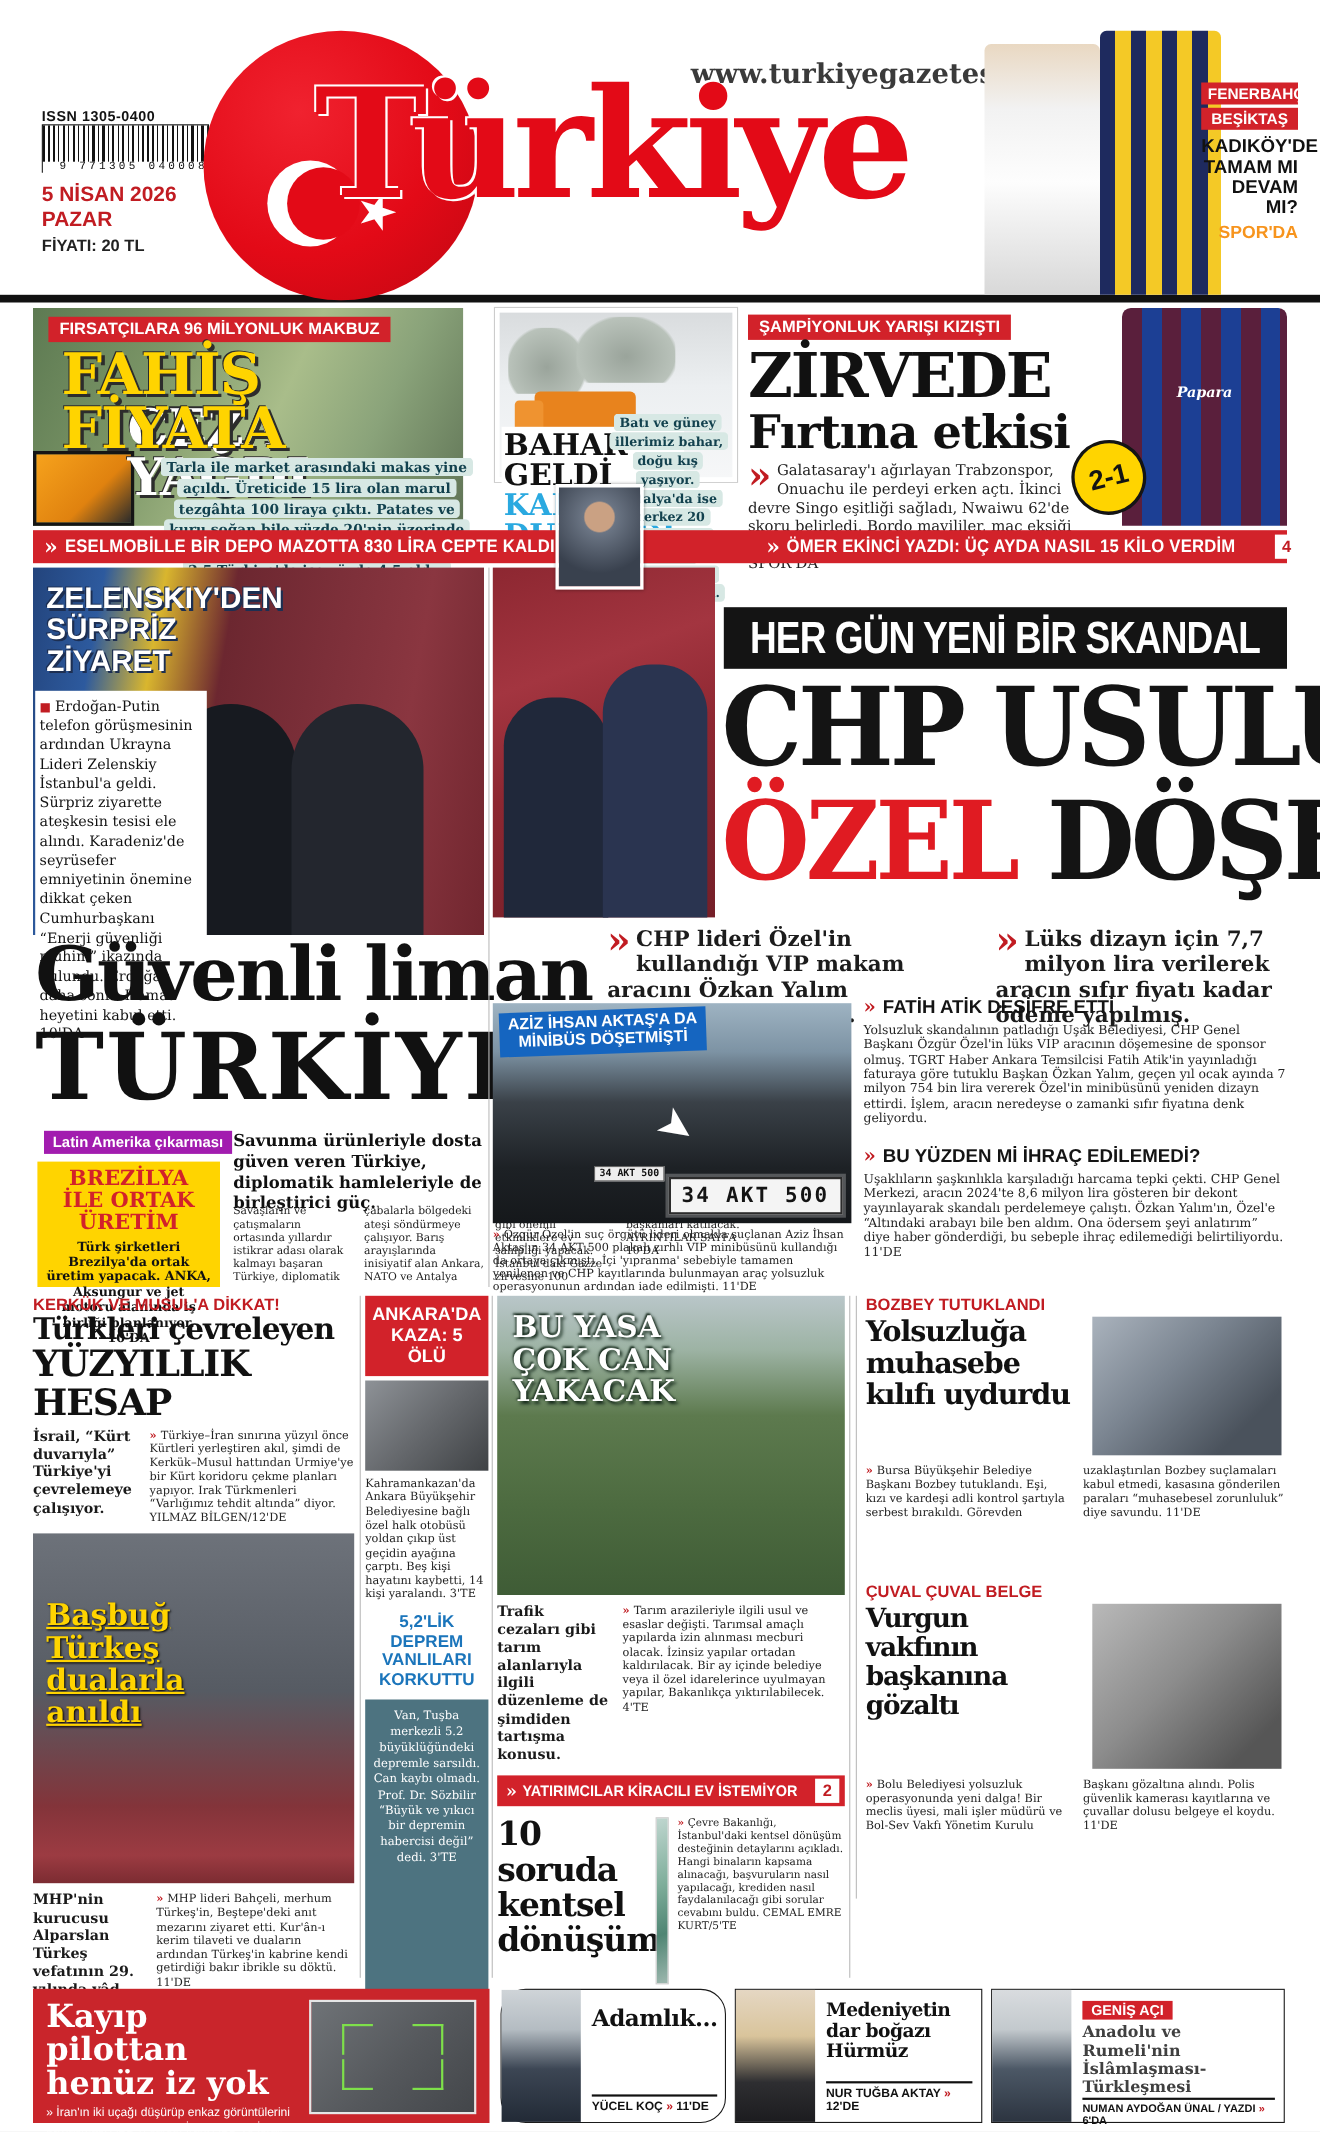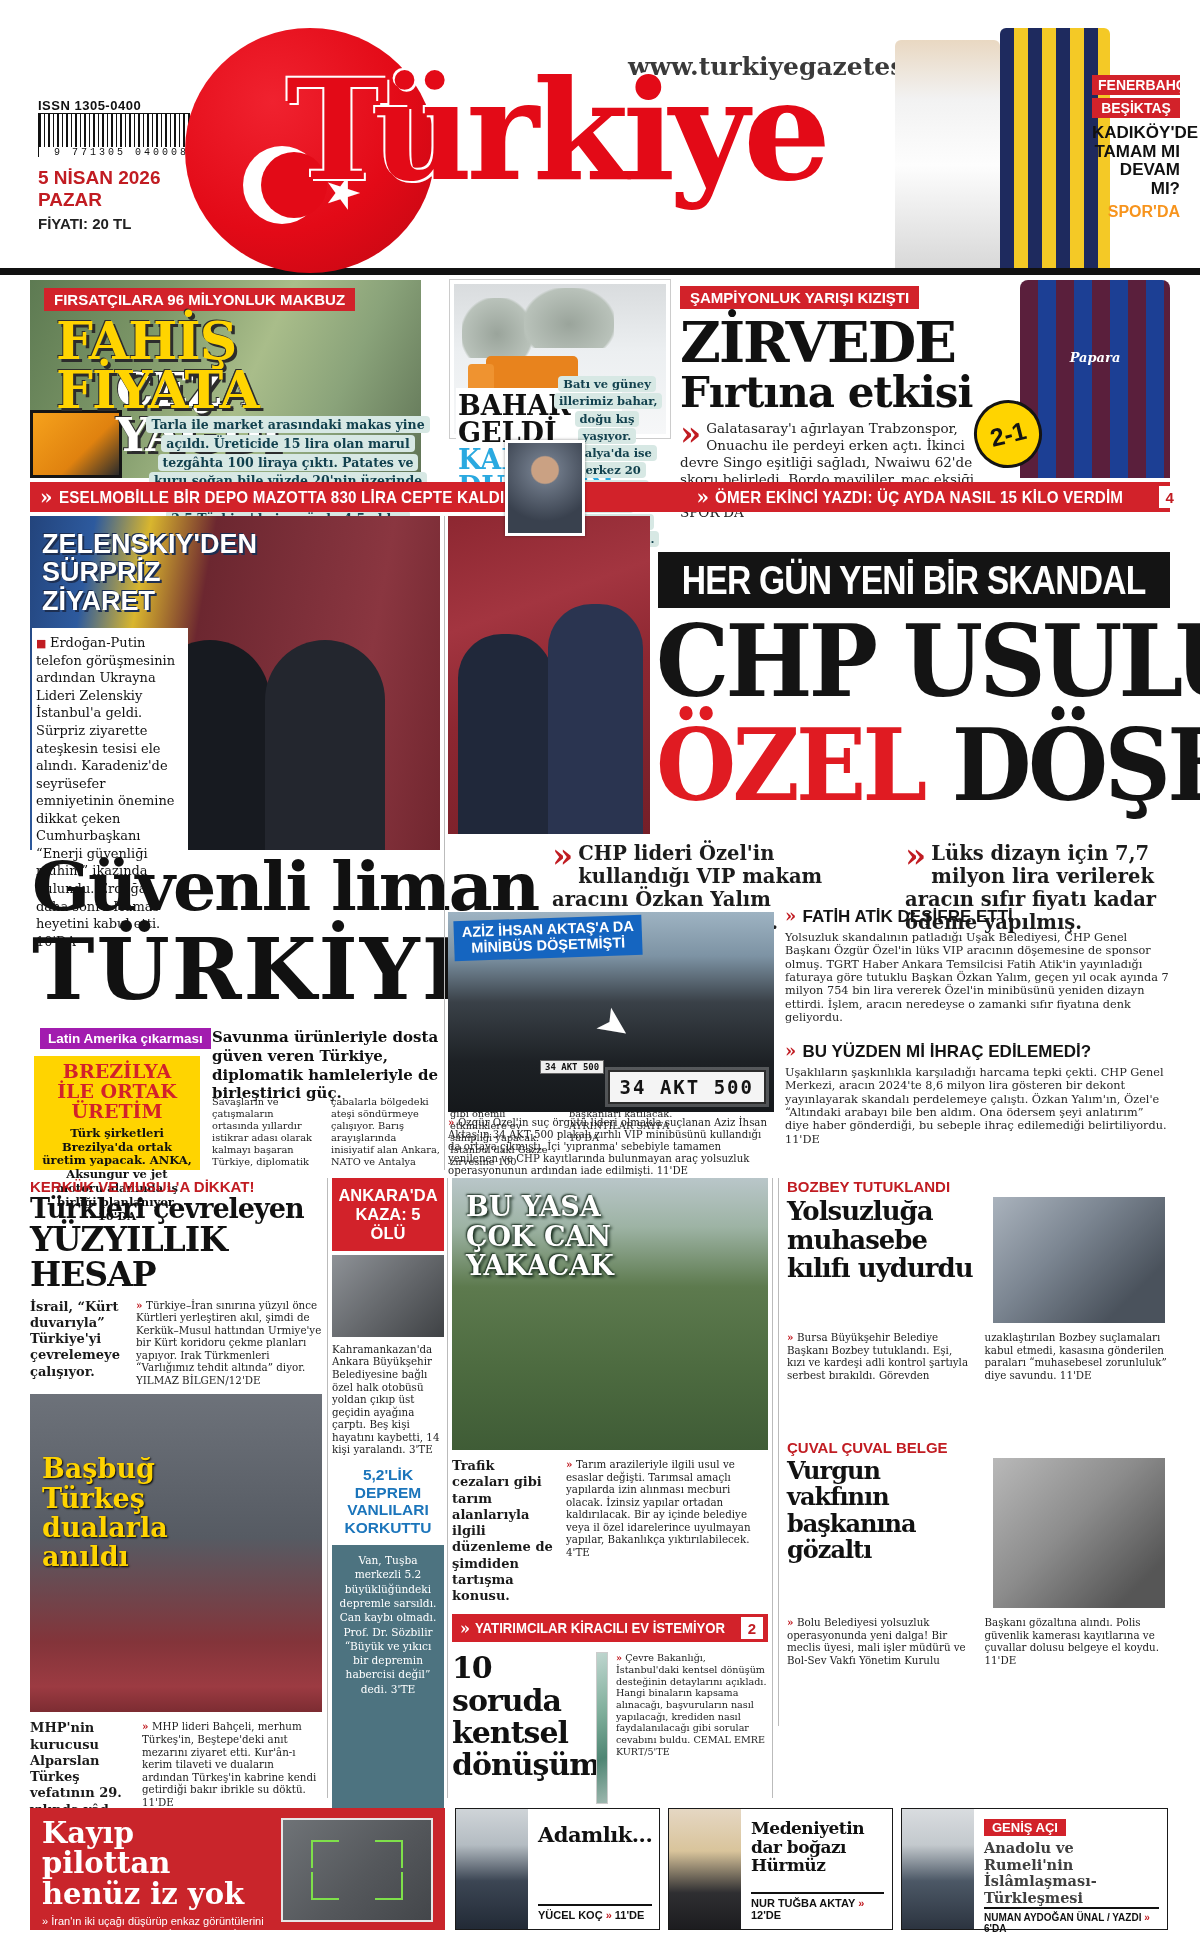--- a/index.html
+++ b/index.html
@@ -333,21 +333,21 @@
     <div class="sec-kicker">KERKÜK VE MUSUL'A DİKKAT!</div>
     <div class="hA1">Türkleri çevreleyen</div>
     <div class="hA2">YÜZYILLIK HESAP</div>
     <div style="display:flex;gap:8px;margin-top:6px;">
       <div class="sidebold" style="width:98px;flex-shrink:0;">İsrail, “Kürt duvarıyla” Türkiye'yi çevrelemeye çalışıyor.</div>
       <div class="smallbody">
         <span class="chev">» </span><span>Türkiye–İran sınırına yüzyıl önce Kürtleri yerleştiren akıl, şimdi de Kerkük–Musul hattından Urmiye'ye bir Kürt koridoru çekme planları yapıyor. Irak Türkmenleri “Varlığımız tehdit altında” diyor. YILMAZ BİLGEN/12'DE</span>
       </div>
     </div>
     <div class="turkes-photo">
-      <div class="turkes-title" style="width:140px;">Başbuğ Türkeş dualarla anıldı</div>
+      <div class="turkes-title" style="width:140px;text-decoration:underline;">Başbuğ Türkeş dualarla anıldı</div>
     </div>
     <div style="display:flex;gap:8px;margin-top:8px;">
       <div class="sidebold" style="width:104px;flex-shrink:0;">MHP'nin kurucusu Alparslan Türkeş vefatının 29. yılında yâd edildi.</div>
       <div class="smallbody">
         <span class="chev">» </span><span>MHP lideri Bahçeli, merhum Türkeş'in, Beştepe'deki anıt mezarını ziyaret etti. Kur'ân-ı kerim tilaveti ve duaların ardından Türkeş'in kabrine kendi getirdiği bakır ibrikle su döktü. 11'DE</span>
       </div>
     </div>
   </div>
 
   <div class="abs colB">
@@ -411,21 +411,21 @@
       </div>
     </div>
     <div class="drone">
       <i style="left:28px;top:20px;border-right:none;border-bottom:none;"></i>
       <i style="right:28px;top:20px;border-left:none;border-bottom:none;"></i>
       <i style="left:28px;bottom:20px;border-right:none;border-top:none;"></i>
       <i style="right:28px;bottom:20px;border-left:none;border-top:none;"></i>
     </div>
   </div>
 
-  <div class="colbox" style="left:455px;width:205px;">
+  <div class="colbox" style="left:455px;width:205px;border-radius:23px;">
     <div class="photo ph-man1"></div>
     <div style="padding:14px 8px 8px 10px;display:flex;flex-direction:column;width:100%;">
       <div class="col-title">Adamlık...</div>
       <div class="col-byline" style="margin-top:auto;">
         <span>YÜCEL KOÇ</span>
         <span class="chev">»</span>
         <span>11'DE</span>
       </div>
     </div>
   </div>

